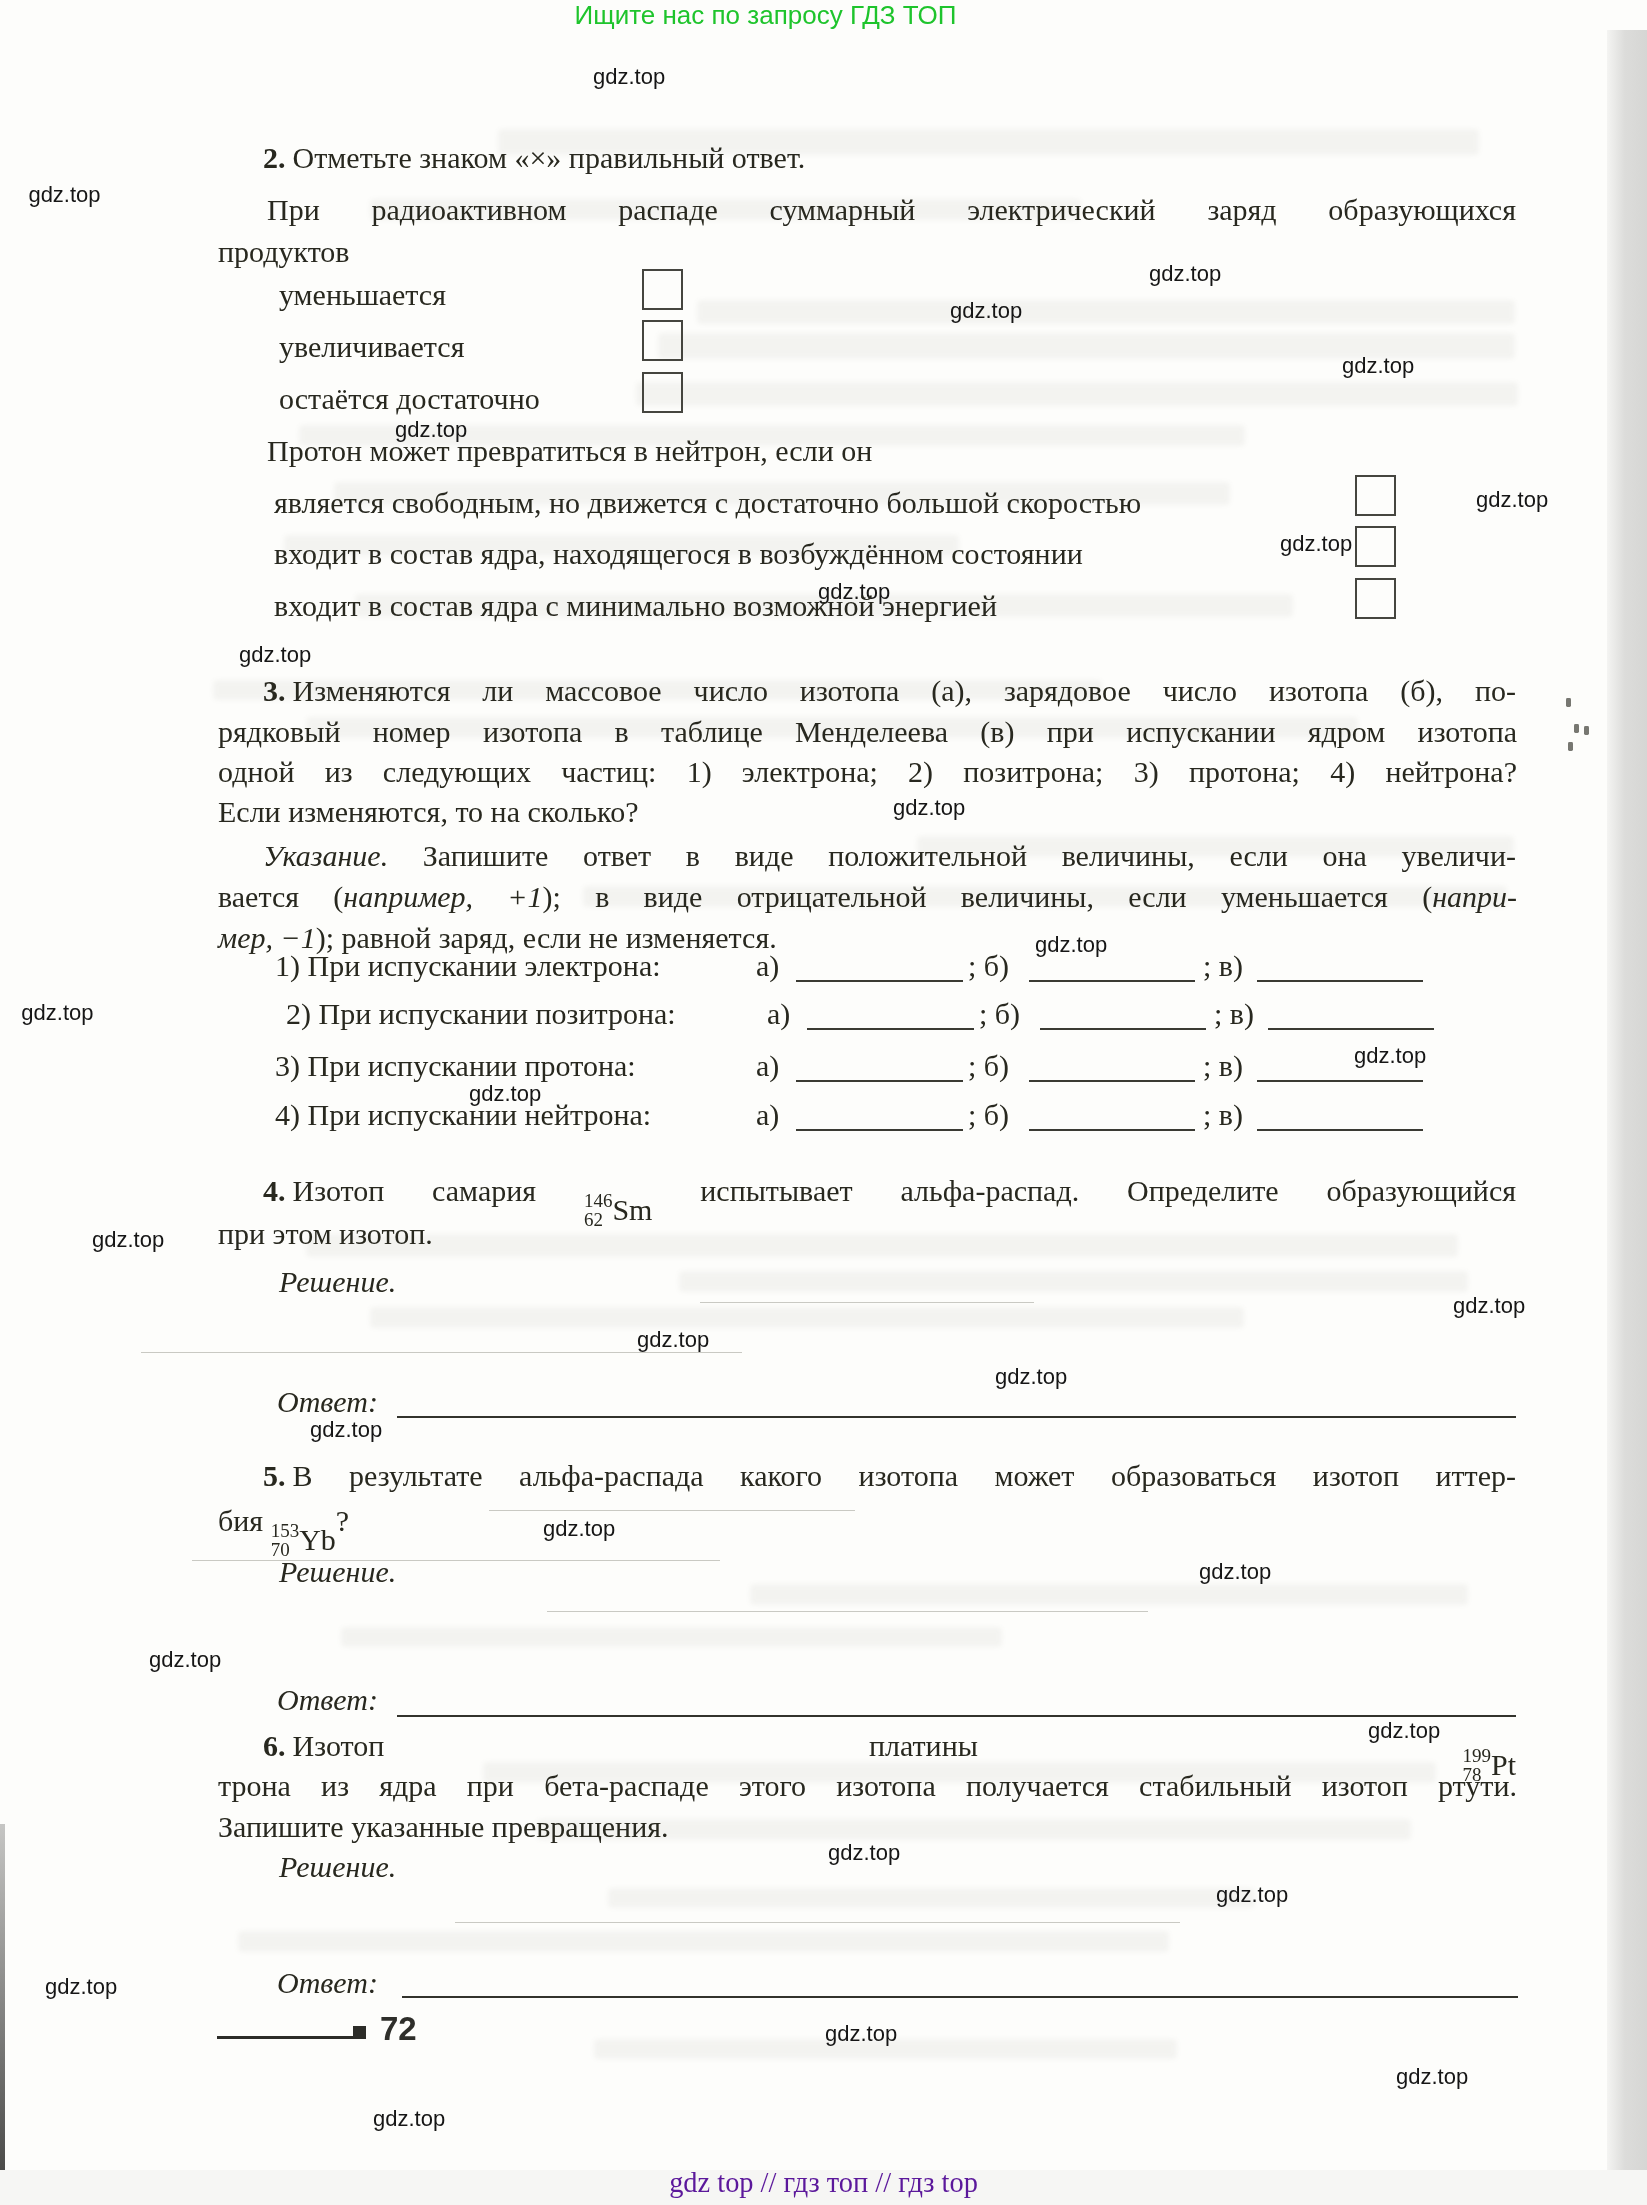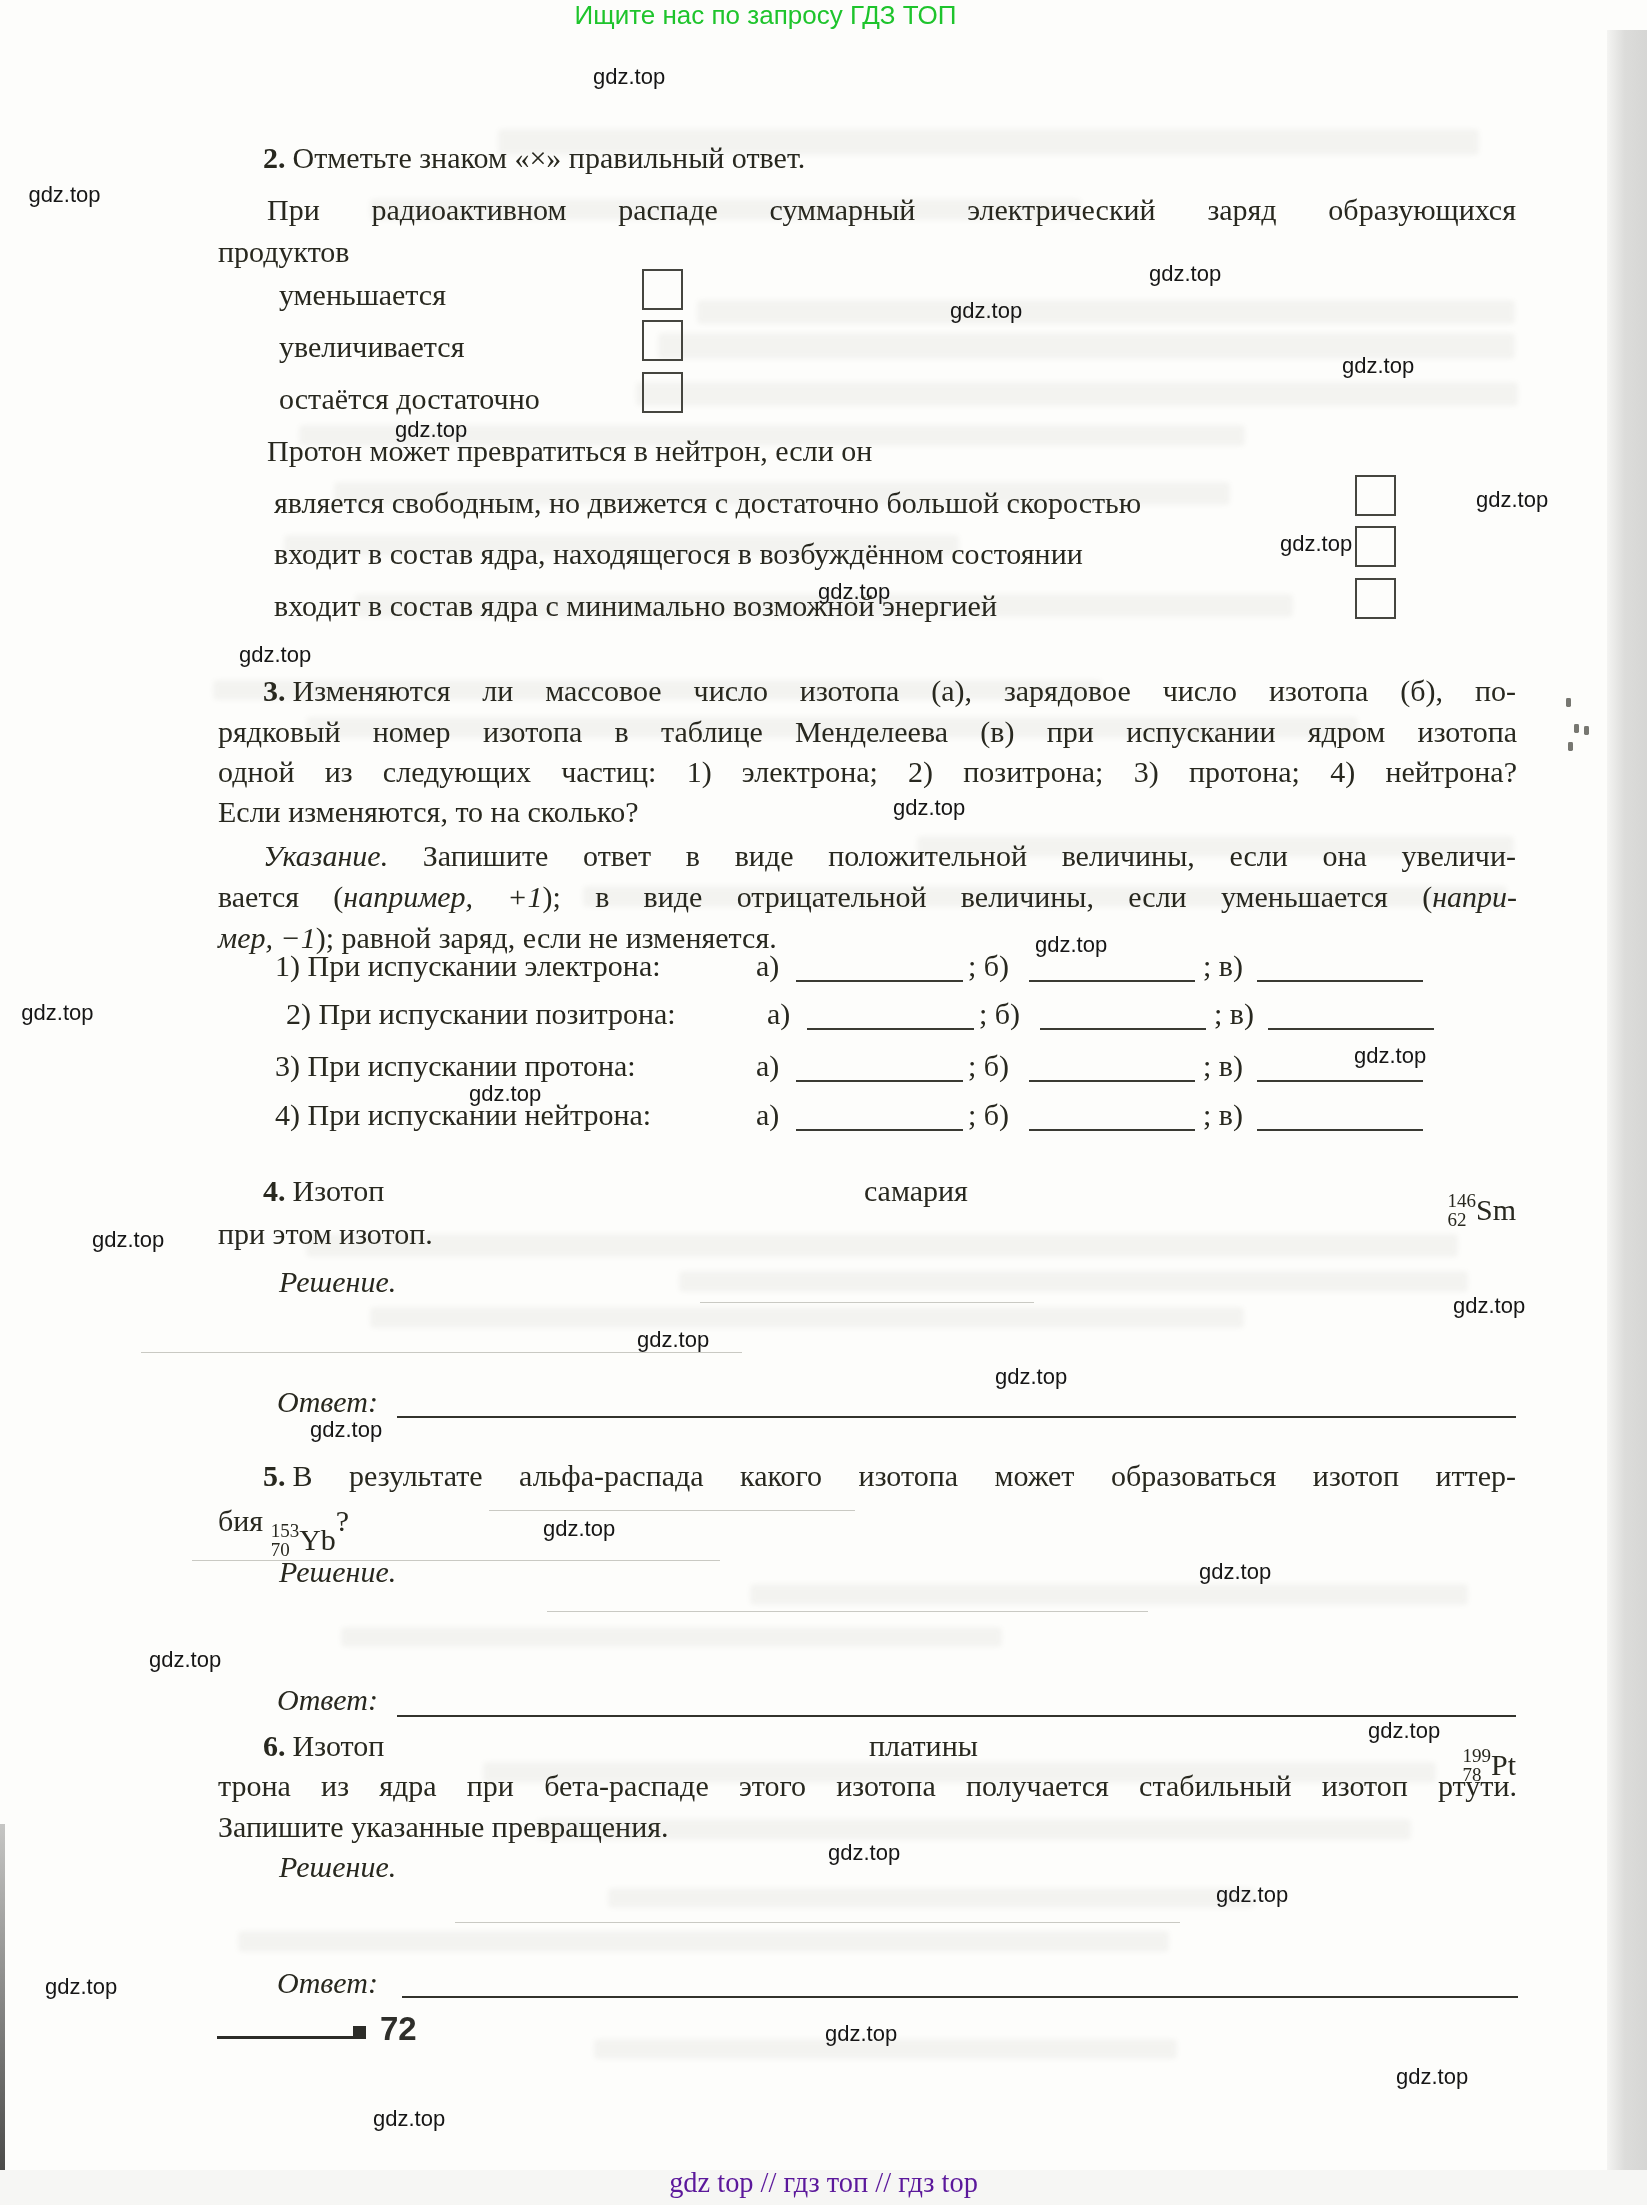--- a/index.html
+++ b/index.html
@@ -203,20 +203,21 @@
 
 <div class="line" style="left:263px;top:1174px;width:1253px;">
   <span class="num">4.</span><span>Изотоп самария</span>
   <span class="iso">
       <span class="iso-n">
         <span>146</span>
         <span>62</span>
       </span>
       <span class="iso-sym">Sm</span>
     </span>
+  <span>испытывает альфа-распад. Определите образующийся</span>
 </div>
 <div class="line-l" style="left:218px;top:1217px;">при этом изотоп.</div>
 <div class="line-l it" style="left:279px;top:1265px;">Решение.</div>
 <div class="line-l it" style="left:277px;top:1385px;">Ответ:</div>
 <div class="ansline" style="left:397px;top:1416px;width:1119px;"></div>
 
 <div class="line" style="left:263px;top:1459px;width:1253px;">
   <span class="num">5.</span><span>В результате альфа-распада какого изотопа может образоваться изотоп иттер-</span>
 </div>
 <div class="line-l" style="left:218px;top:1504px;">

